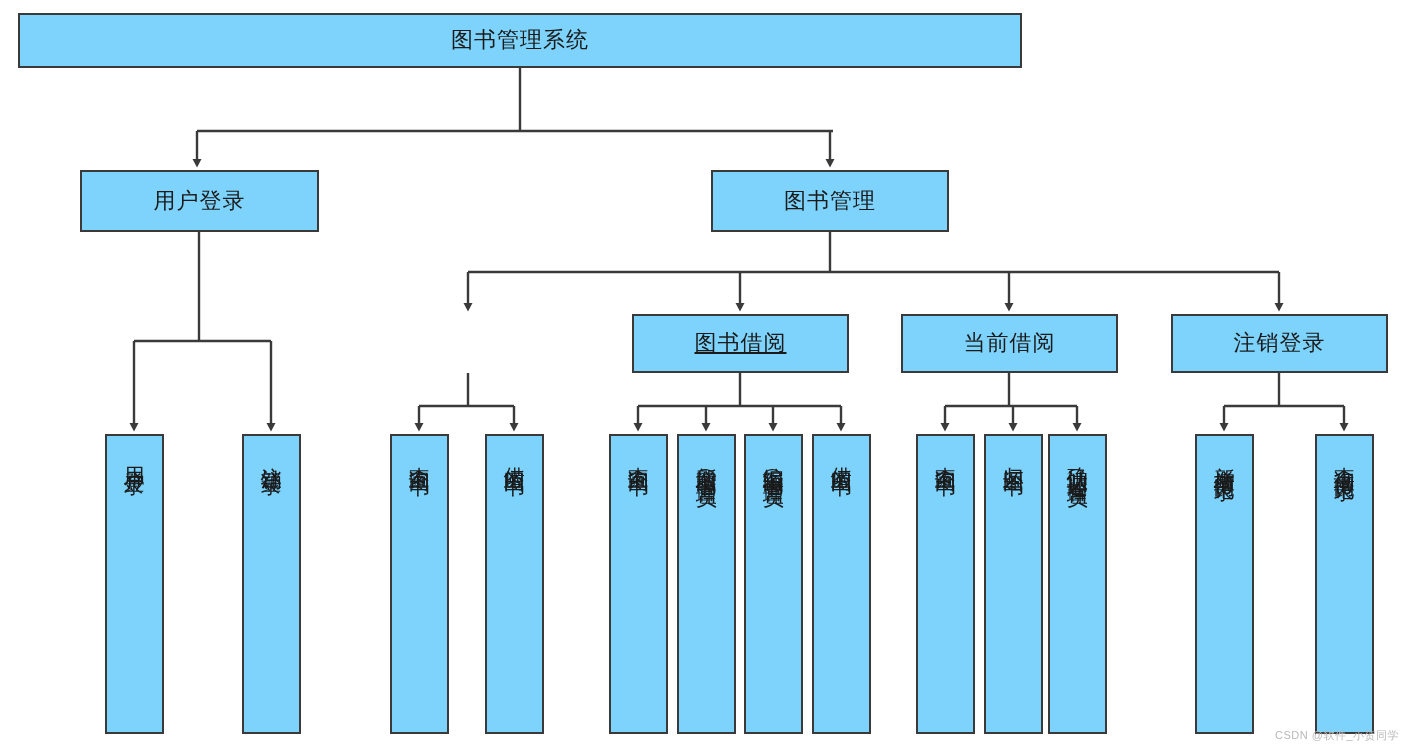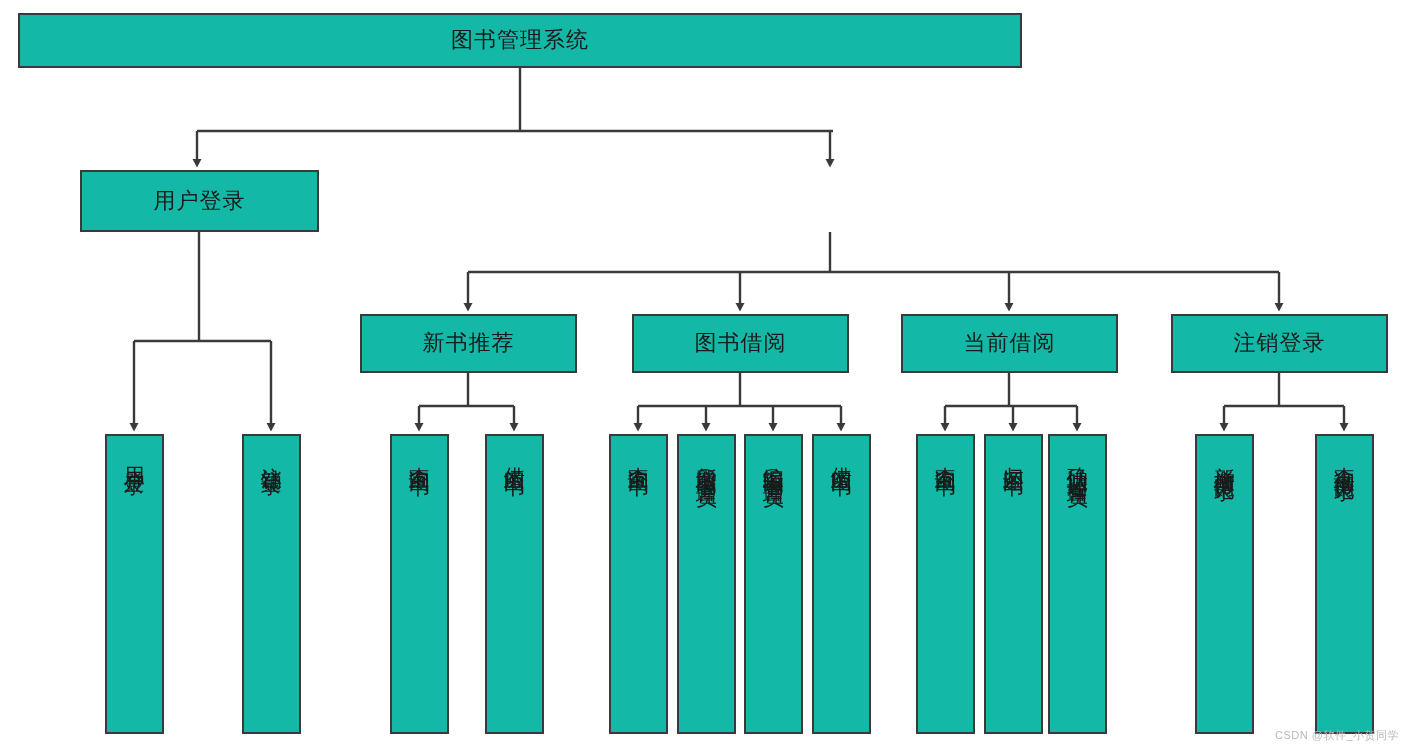--- a/index.html
+++ b/index.html
@@ -10,21 +10,21 @@
     font-family:"Liberation Sans","DejaVu Sans",sans-serif;
     overflow:hidden;
     position:relative;
   }
   #canvas{position:absolute;left:0;top:0;width:1405px;height:747px;}
   svg.edges{position:absolute;left:0;top:0;width:1405px;height:747px;pointer-events:none;}
 
   .node{
     position:absolute;
     box-sizing:border-box;
-    background:#14b8a6;
+    background:#7dd3fc;
     border:2.2px solid #3a3a3a;
     display:flex;
     align-items:center;
     justify-content:center;
     color:#1a1a1a;
     z-index:2;
   }
   .node .label{
     display:block;
     text-align:center;
@@ -120,26 +120,26 @@
   </svg>
 
   <div class="node horiz root" style="left:18px;top:13px;width:1004px;height:55px;">
     <span class="label">图书管理系统</span>
   </div>
 
   <div class="node horiz" style="left:80px;top:170px;width:239px;height:62px;">
     <span class="label">用户登录</span>
   </div>
 
-
-  <div class="node horiz" style="left:360px;top:314px;width:217px;height:59px;">
-    <span class="label">新书推荐</span>
-  </div>
-
-  <div class="node horiz" style="left:632px;top:314px;width:217px;height:59px;">
+  <div class="node horiz" style="left:711px;top:170px;width:238px;height:62px;">
+    <span class="label">图书管理</span>
+  </div>
+
+
+  <div class="node horiz" style="left:632px;top:314px;width:217px;height:59px;text-decoration:underline;">
     <span class="label">图书借阅</span>
   </div>
 
   <div class="node horiz" style="left:901px;top:314px;width:217px;height:59px;justify-content:center;">
     <span class="label">当前借阅</span>
   </div>
 
   <div class="node horiz" style="left:1171px;top:314px;width:217px;height:59px;">
     <span class="label">注销登录</span>
   </div>

